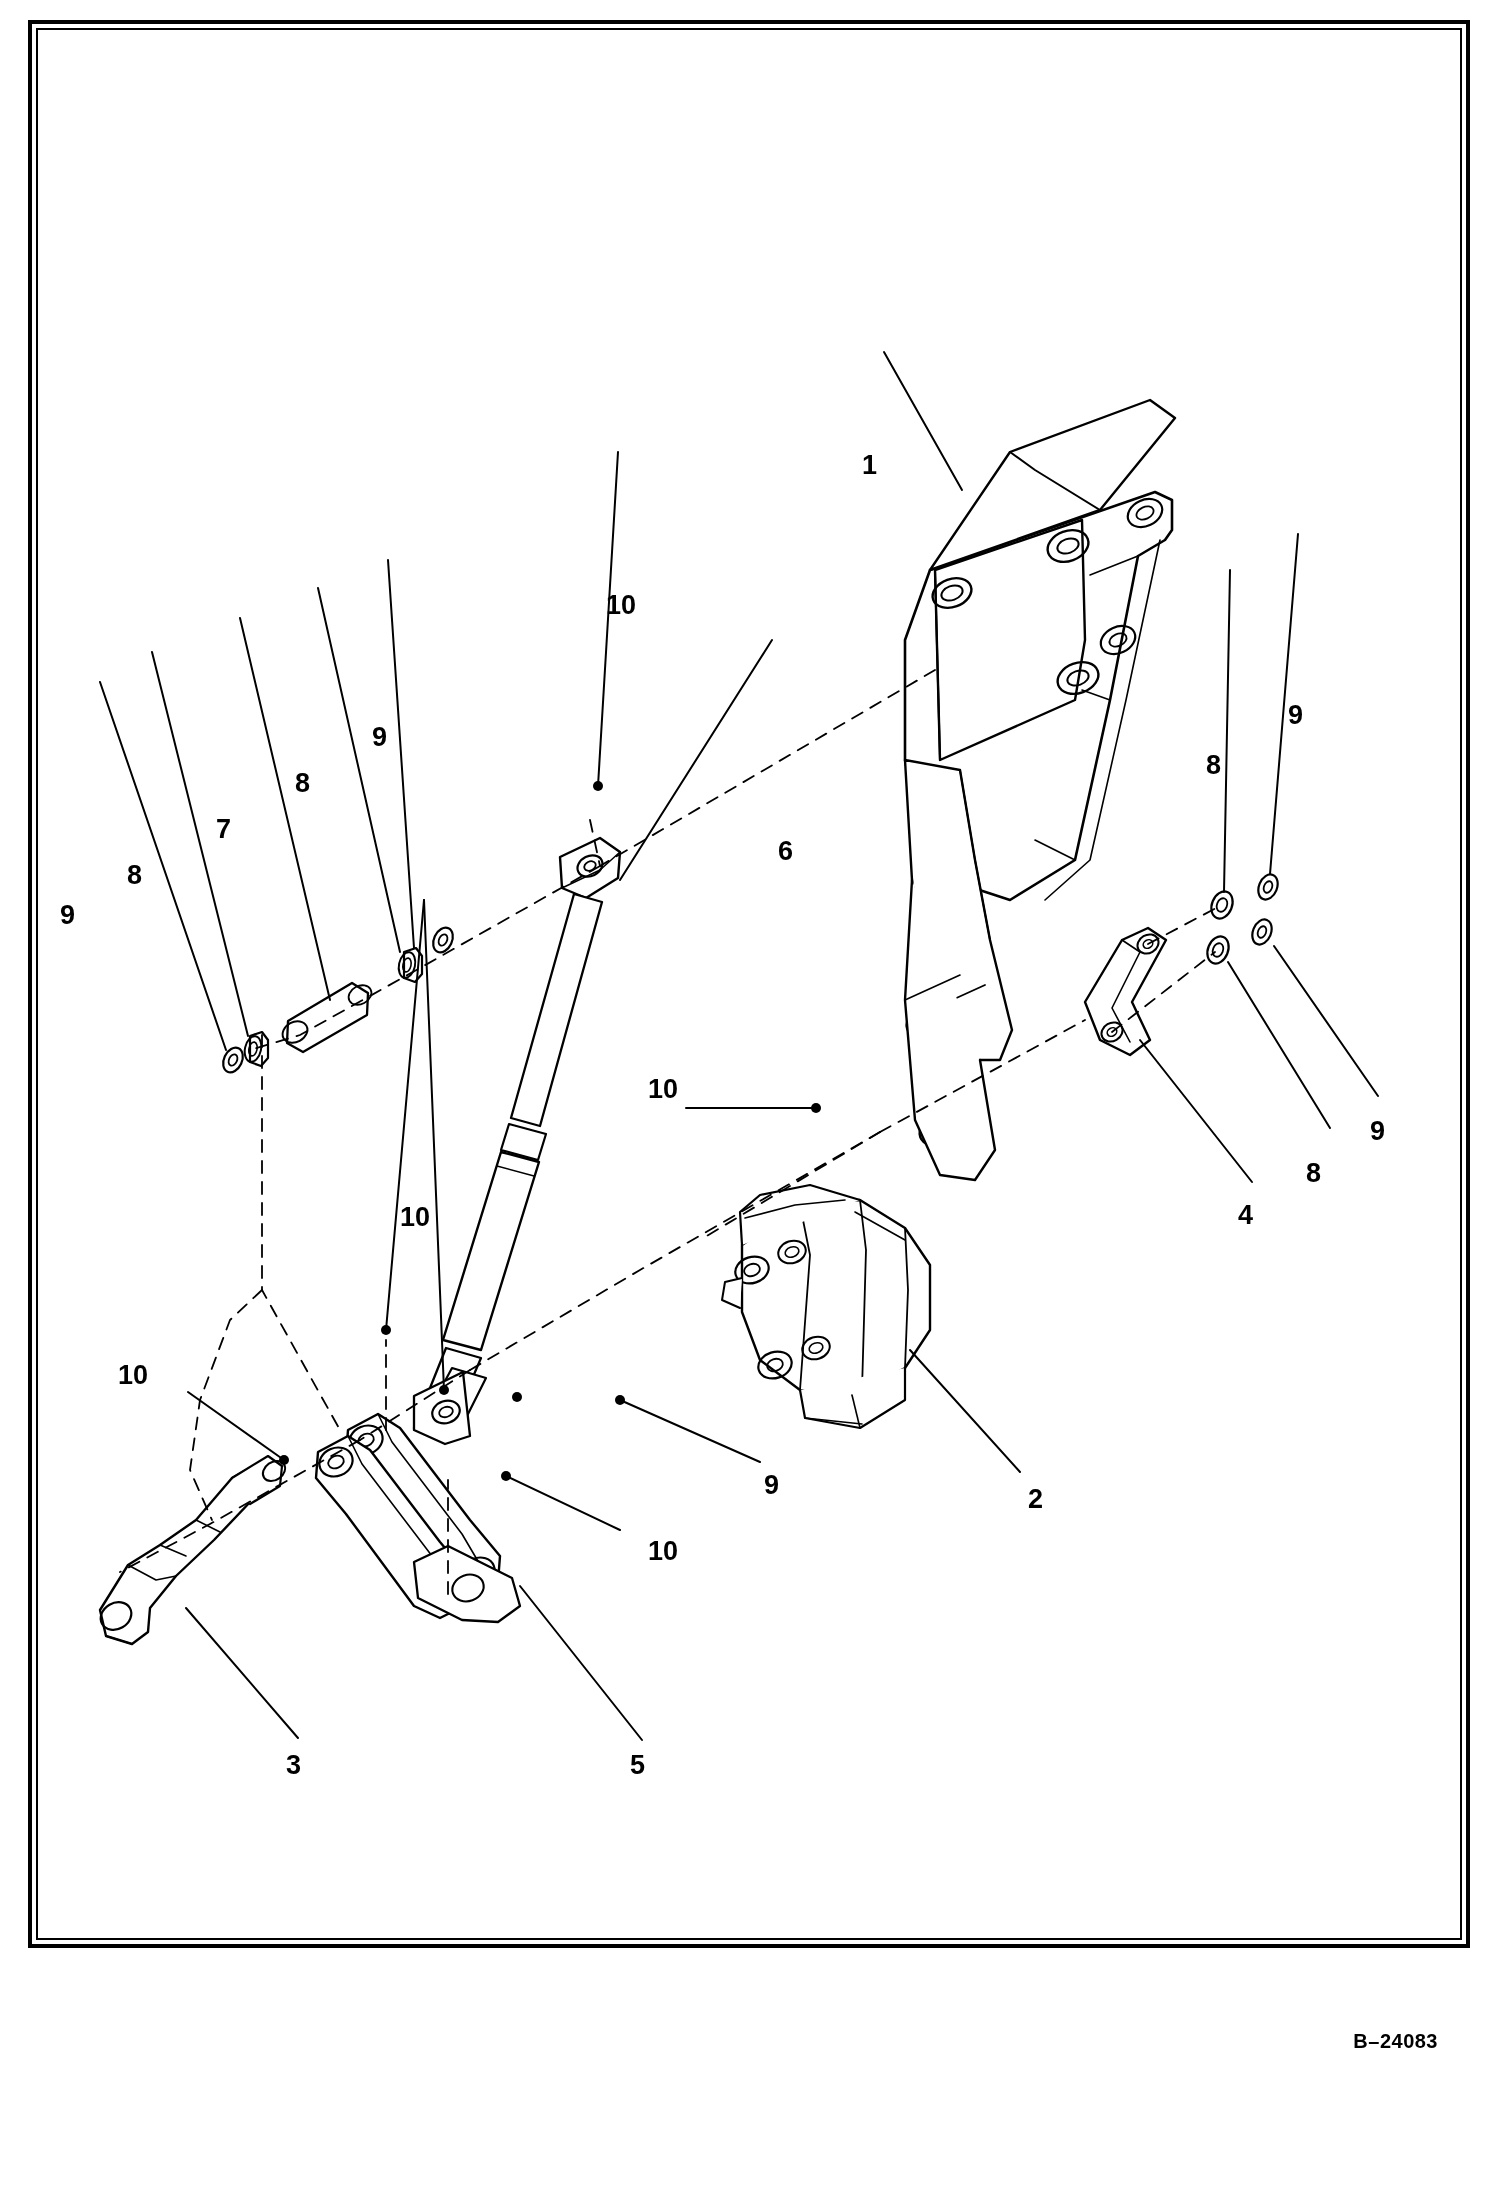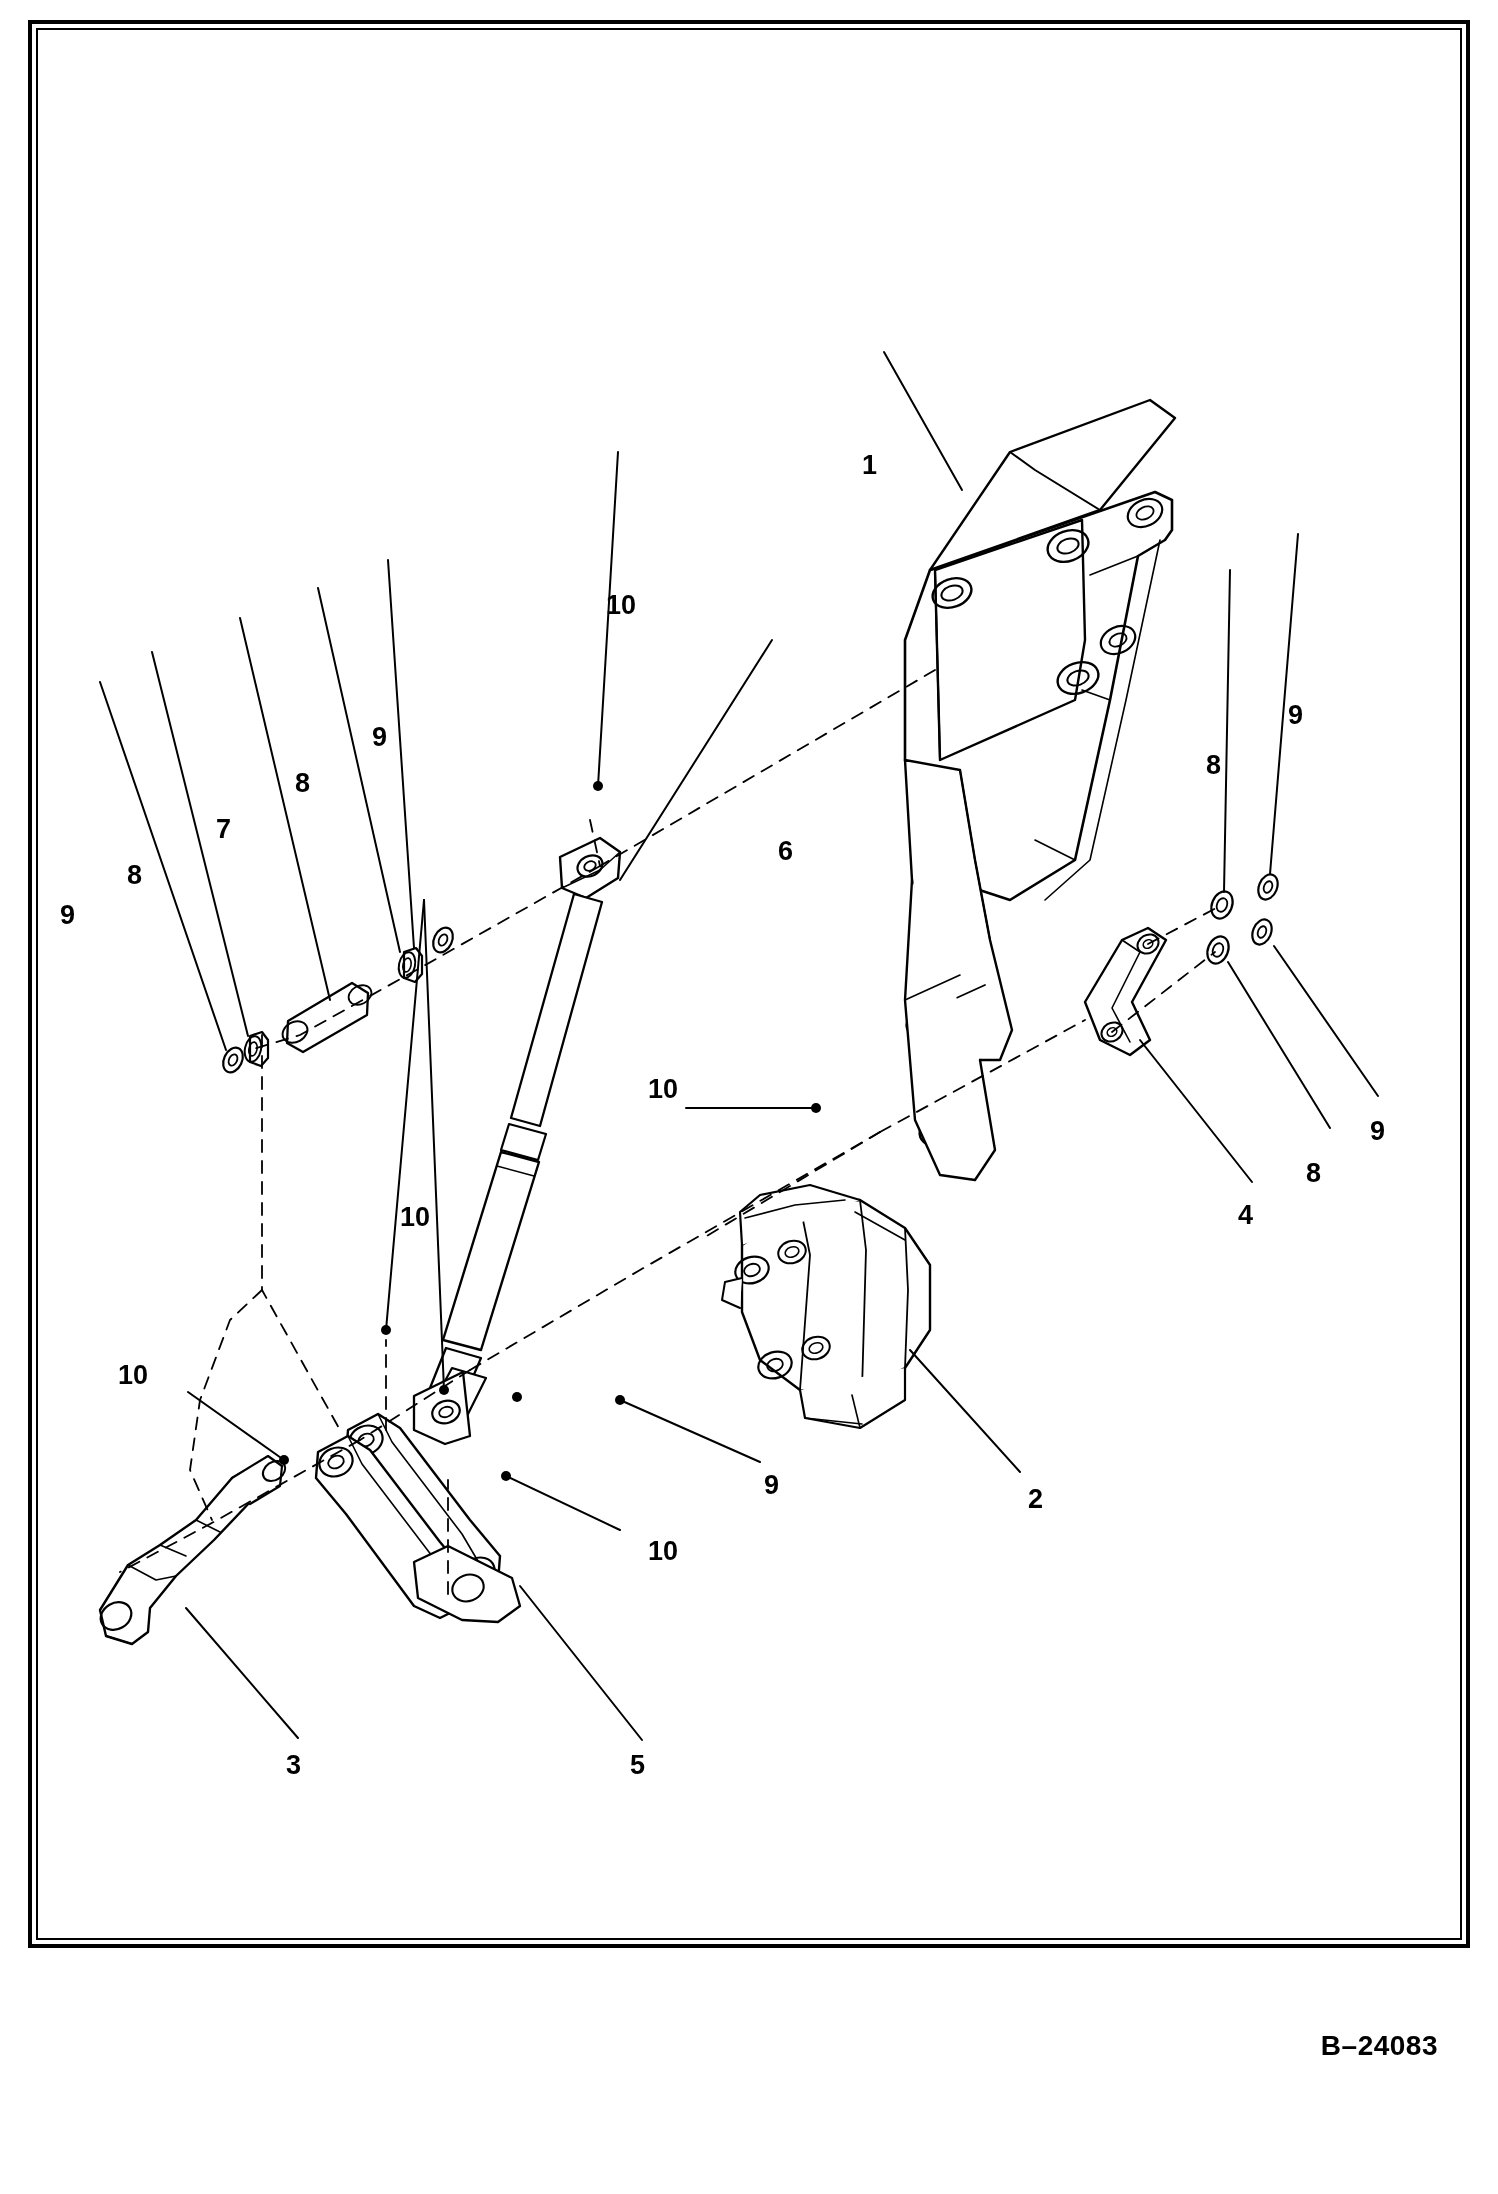--- a/index.html
+++ b/index.html
@@ -54,21 +54,21 @@
     font-weight: 700;
     color: #000;
     line-height: 1;
     white-space: nowrap;
   }
   .figure-code {
     position: absolute;
     right: 60px;
     top: 2030px;
     font-family: "Liberation Sans", sans-serif;
-    font-size: 28px;
+    font-size: 20px;
     font-weight: 700;
     letter-spacing: 0.5px;
     color: #000;
   }
 </style>
 </head>
 <body>
 
 <div id="page">
 

